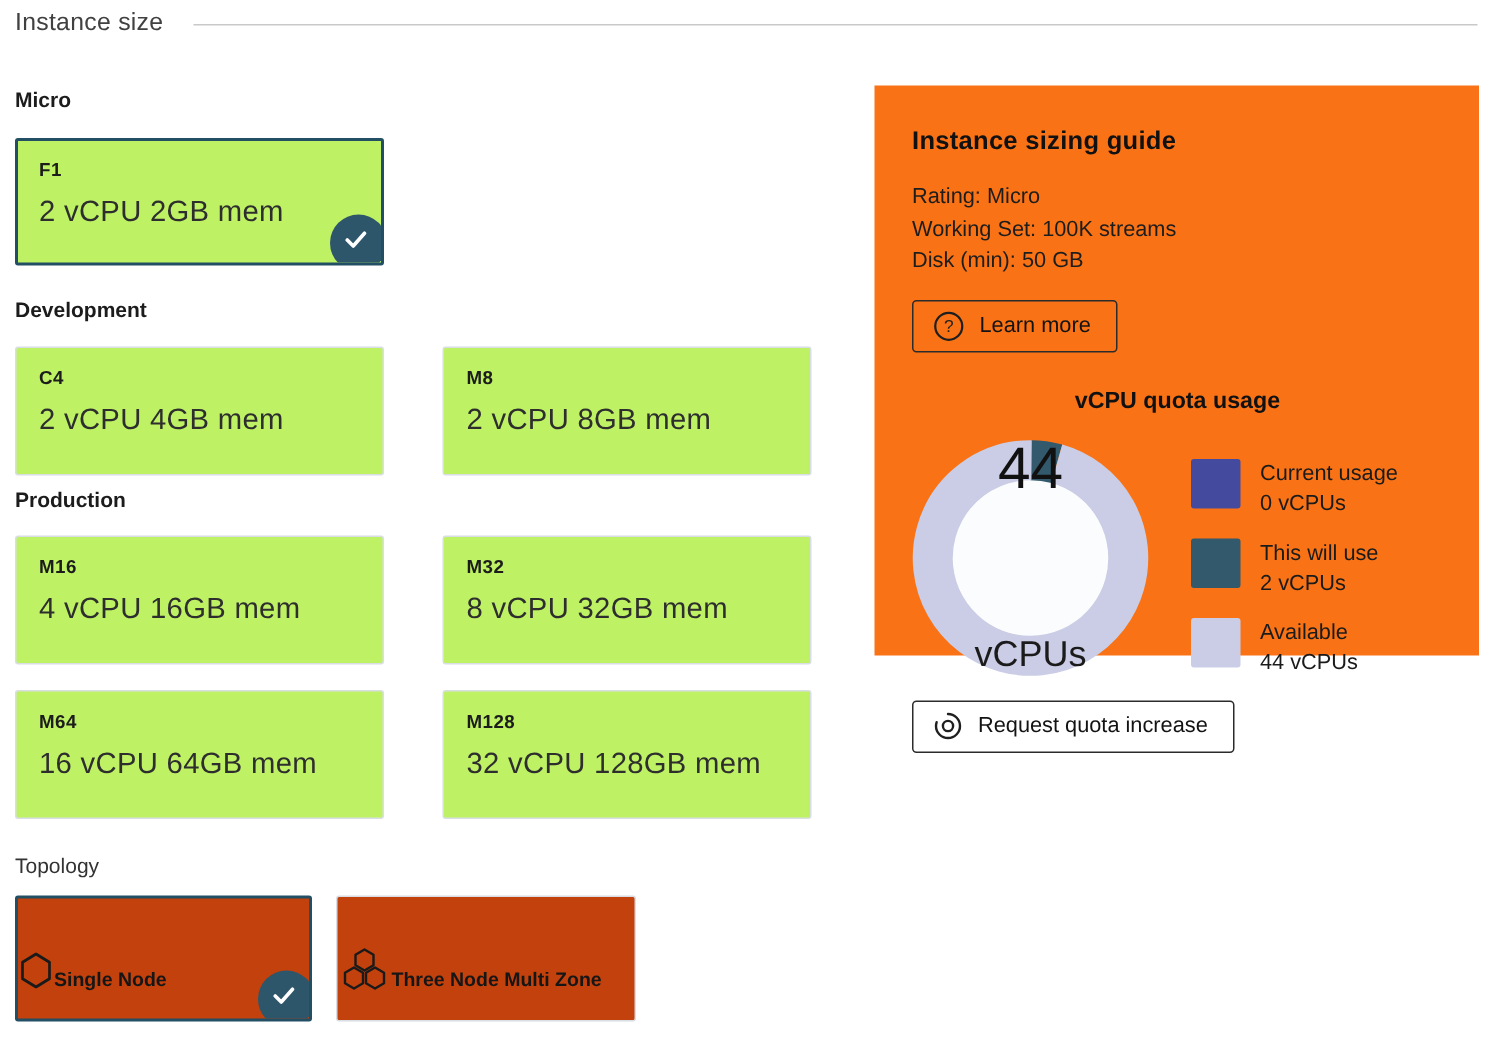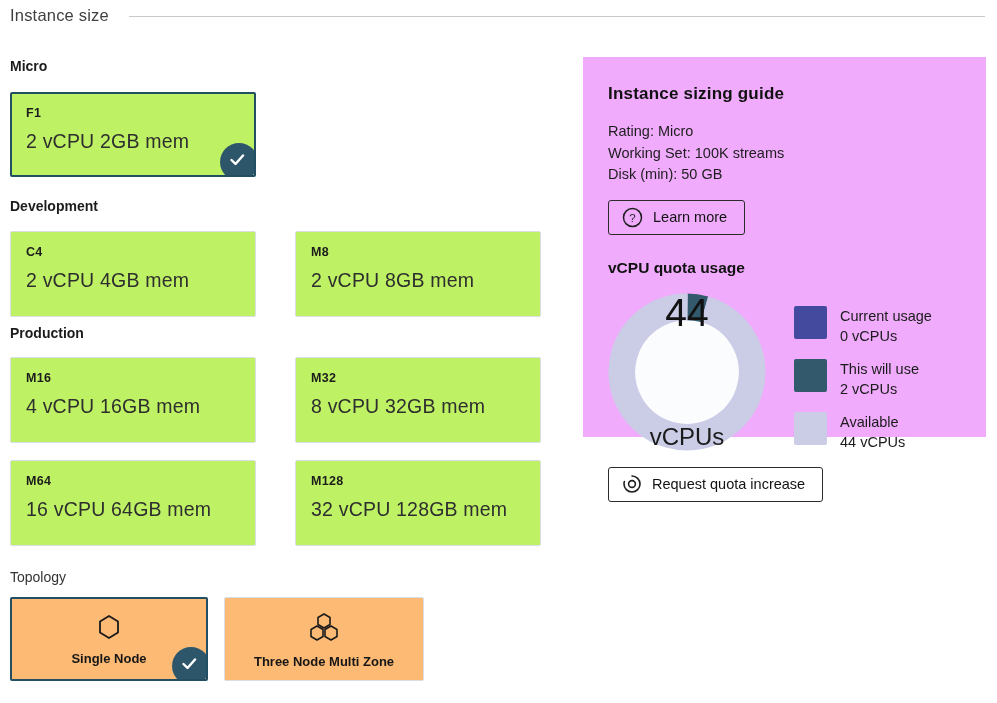--- a/index.html
+++ b/index.html
@@ -29,41 +29,41 @@
   .size-card.selected { border:2px solid #224f63; padding:12px 14px; height:85px; }
   .card-code { font-size:12.5px; font-weight:bold; color:#1c1c1c; letter-spacing:.3px; }
   .card-spec { font-size:19.5px; font-weight:400; color:#2e2e2e; margin-top:10px; letter-spacing:.2px; }
 
   .check-badge { position:absolute; right:-4px; bottom:-6px; width:38px; height:38px; border-radius:50%;
                  background:#2e566b; display:flex; align-items:center; justify-content:center; }
   .check-badge svg { margin-bottom:5px; margin-right:3px; }
 
   
   .topo-row { display:flex; gap:16px; }
-  .topo-card { position:relative; width:198px; height:84px; background:#fdba74; border:1px solid #d8dee3;
-               border-radius:2px; display:flex; flex-direction:column; align-items:center;
+  .topo-card { position:relative; width:198px; height:84px; background:#c2410c; border:1px solid #d8dee3;
+               border-radius:2px; display:flex; align-items:center;
                padding-top:15px; overflow:hidden; cursor:pointer; }
   .topo-card.second { width:200px; }
   .topo-card.selected { border:2px solid #224f63; }
   .topo-label { font-size:13px; font-weight:bold; color:#161616; margin-top:11px; }
 
   
-  .guide-panel { width:403px; height:380px; margin-left:0; margin-top:33px; background:#f0abfc;
+  .guide-panel { width:403px; height:380px; margin-left:0; margin-top:33px; background:#f97316;
                  padding:27px 24px 0 25px; }
   .guide-title { font-size:17px; font-weight:bold; color:#111; letter-spacing:.2px; }
   .guide-info { margin-top:17px; }
   .guide-line { font-size:14.5px; color:#1d1d1d; line-height:21.5px; }
 
   .panel-btn { display:inline-flex; align-items:center; gap:10px; background:transparent;
                border:1px solid #2b2b2b; border-radius:3px; padding:0 17px 0 13px; height:35px;
                font-family:inherit; font-size:14.5px; color:#131313; cursor:pointer; }
   .learn-btn { margin-top:14px; }
   .quota-btn { margin-top:15px; }
 
-  .quota-title { font-size:15.5px; font-weight:bold; color:#111; margin-top:24px; }
+  .quota-title { font-size:15.5px; font-weight:bold; color:#111; margin-top:24px;text-align:center; }
 
   .chart-row { display:flex; margin-top:16px; }
   .donut-wrap { position:relative; width:158px; height:158px; flex:0 0 auto; }
   .donut-center { position:absolute; inset:0; display:flex; flex-direction:column; align-items:center;
                   justify-content:space-between; pointer-events:none; }
   .donut-value { font-size:39px; color:#111; line-height:1; }
   .donut-unit { font-size:24px; color:#1b1b1b; margin-top:7px; }
 
   .legend { margin-left:28px; margin-top:13px; display:flex; flex-direction:column; gap:13px; }
   .legend-item { display:flex; gap:13px; }

